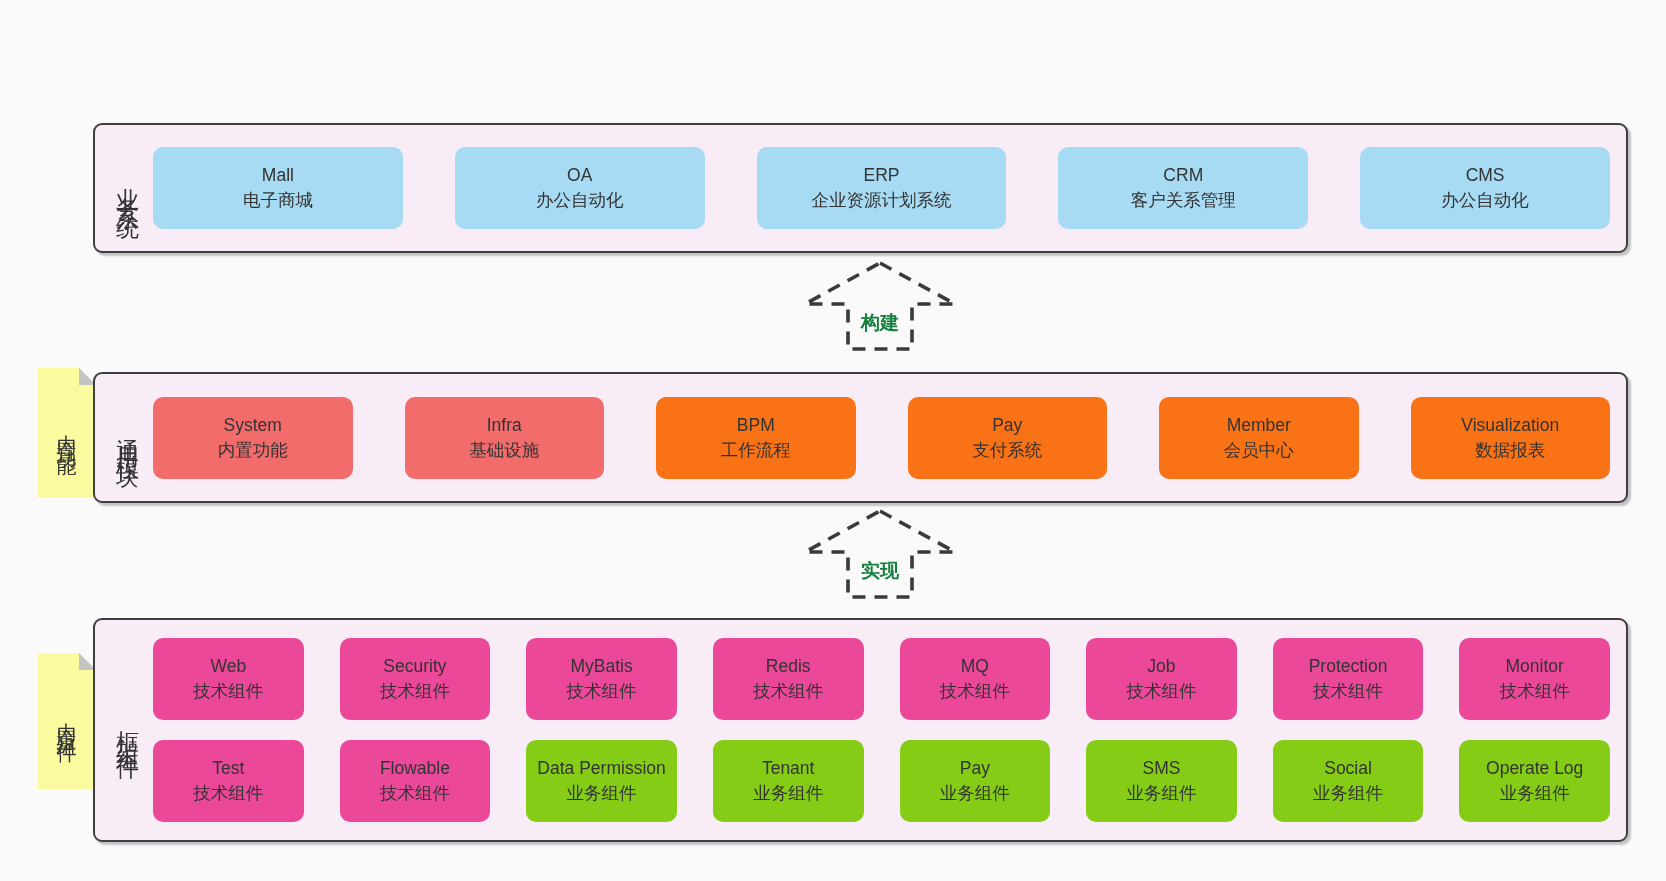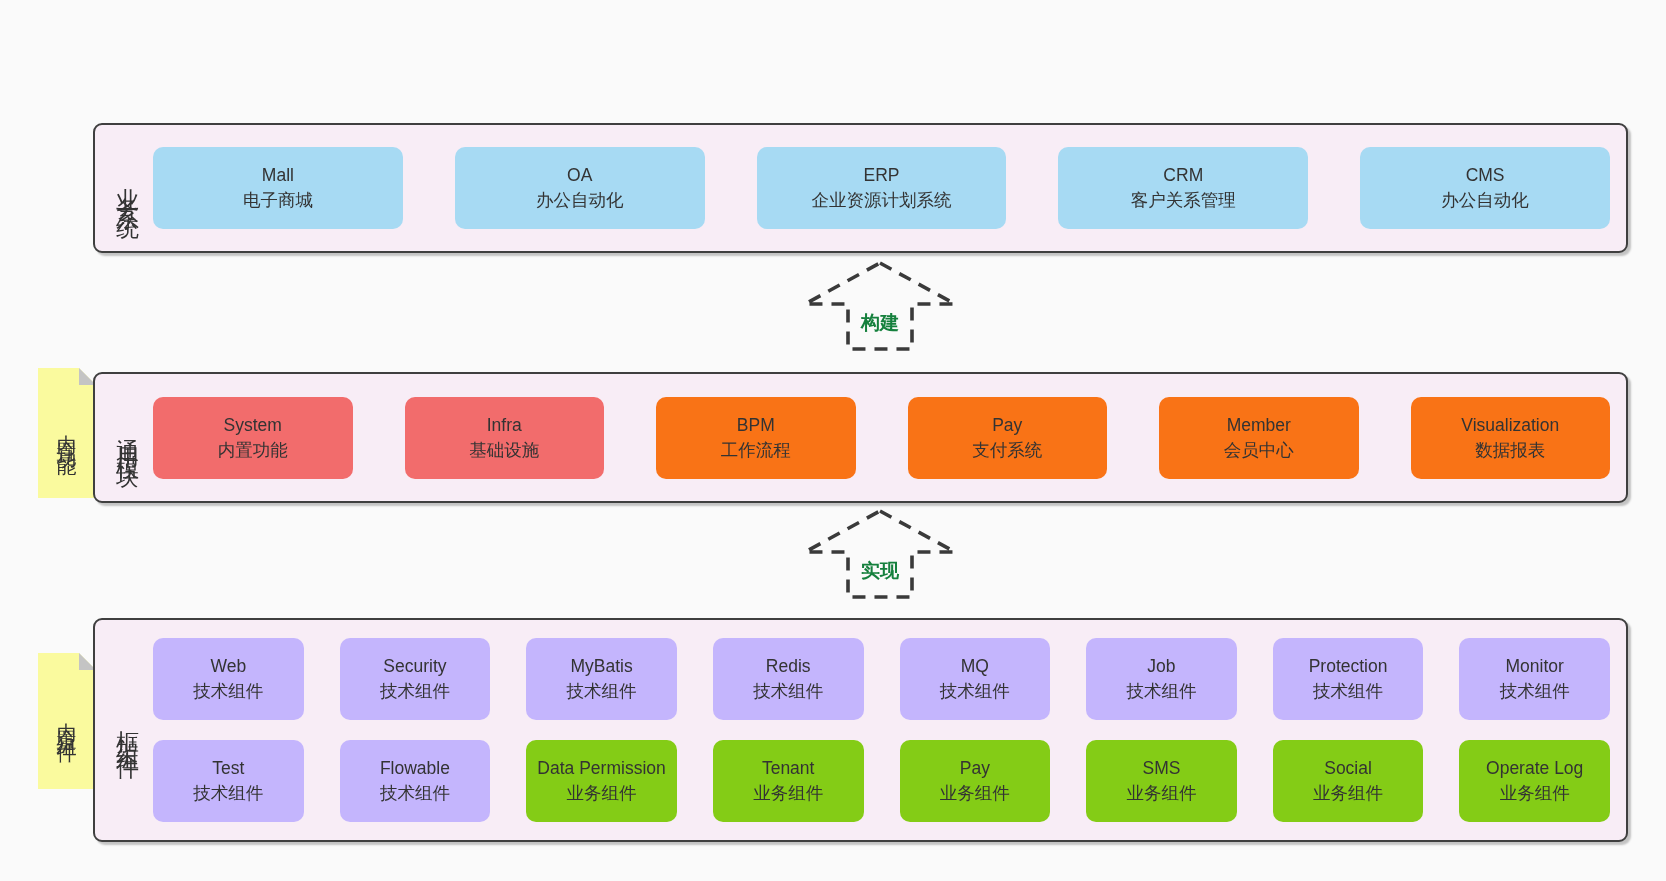--- a/index.html
+++ b/index.html
@@ -30,21 +30,21 @@
   .row.cols8{gap:36px;}
   .box{
     flex:1;height:82px;border-radius:10px;
     display:flex;flex-direction:column;align-items:center;justify-content:center;
     text-align:center;font-size:17.5px;line-height:25px;
     padding:2px 6px;box-sizing:border-box;
   }
   .box.blue{background:#a7daf3;}
   .box.red{background:#f26c6c;text-align:center;}
   .box.pink{background:#f97316;}
-  .box.green{background:#c4b5fd;text-align:center;}
+  .box.green{background:#ec4899;text-align:center;}
   .box.green-light{background:#84cc16;}
   .sticky-note{
     position:absolute;left:38px;width:58px;background:#fafa9e;z-index:1;
     clip-path:polygon(0 0,calc(100% - 17px) 0,100% 17px,100% 100%,0 100%);
     display:flex;align-items:center;justify-content:center;
   }
   .note-fold{
     position:absolute;top:0;right:0;width:17px;height:17px;
     background:#c4c4c4;
     clip-path:polygon(0 0,100% 100%,0 100%);

